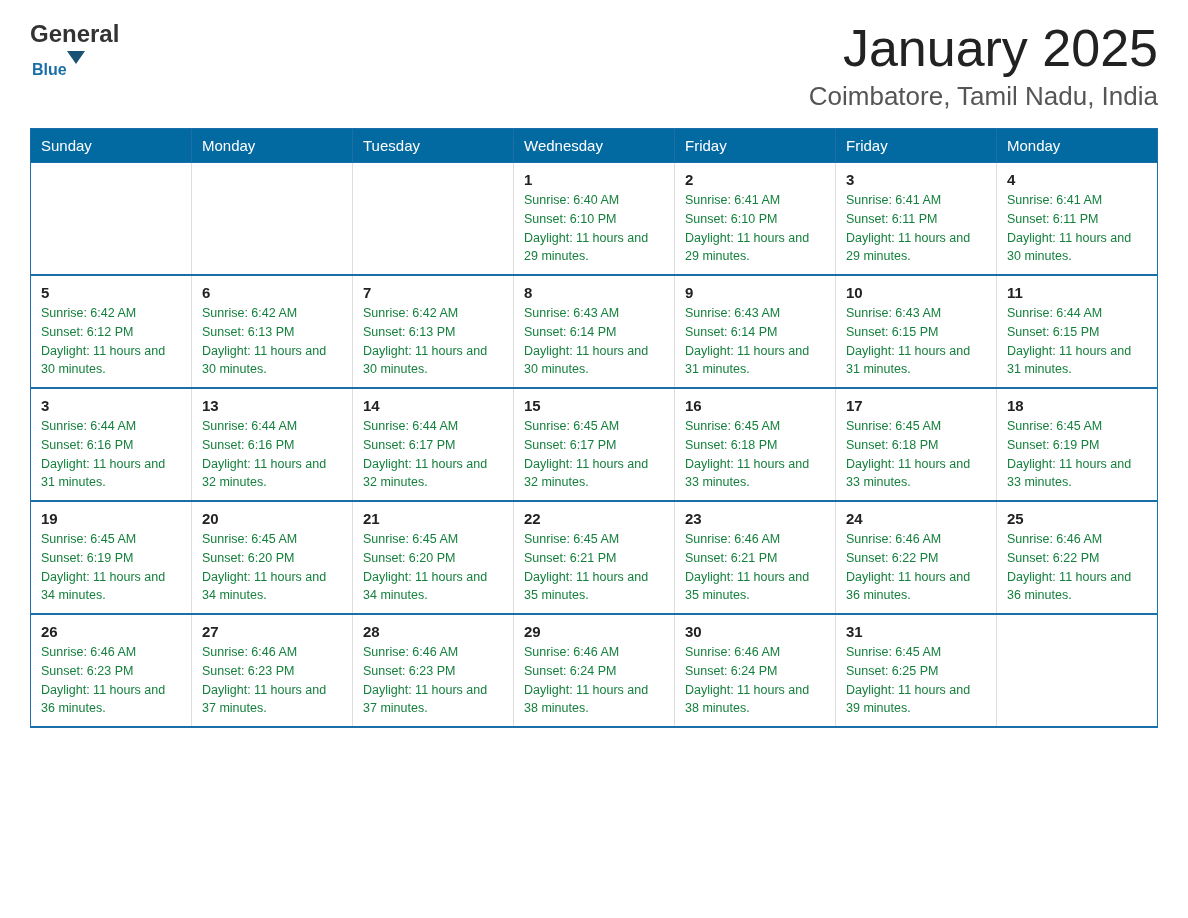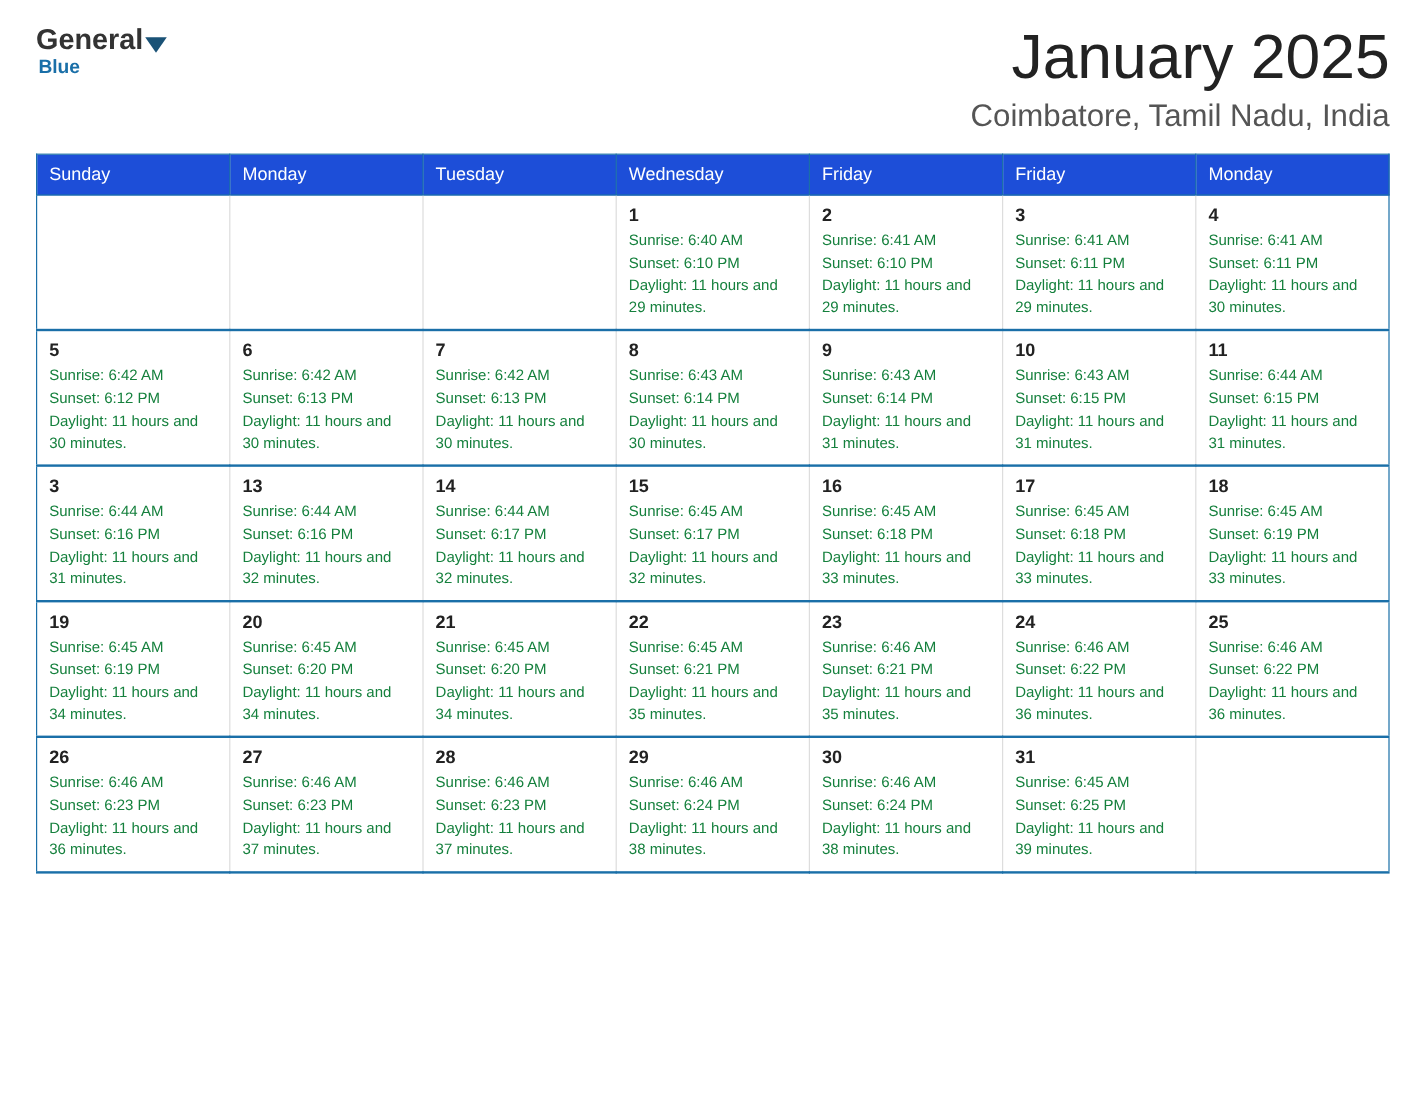--- a/index.html
+++ b/index.html
@@ -33,21 +33,21 @@
       font-size: 26px;
       font-weight: normal;
       color: #555;
       margin-top: 4px;
     }
     .calendar {
       width: 100%;
       border-collapse: collapse;
     }
     .calendar thead tr th {
-      background-color: #1d4ed8;
+      background-color: #0369a1;
       color: #fff;
       padding: 8px 10px;
       text-align: left;
       font-size: 15px;
       font-weight: normal;
       border: 1px solid #1a6fa8;
     }
     .calendar tbody tr {
       border-bottom: 2px solid #1a6fa8;
     }
@@ -78,20 +78,21 @@
       font-size: 12.5px;
       color: #15803d;
       line-height: 1.5;
     }
     .empty-cell {
       background: #fff;
     }
     .logo-row {
       display: flex;
       align-items: center;
+      flex-direction: column;
     }
     .logo-text-general {
       font-size: 24px;
       font-weight: bold;
       color: #333;
       font-family: Arial, sans-serif;
     }
     .logo-chevron {
       display: inline-block;
       width: 0;

